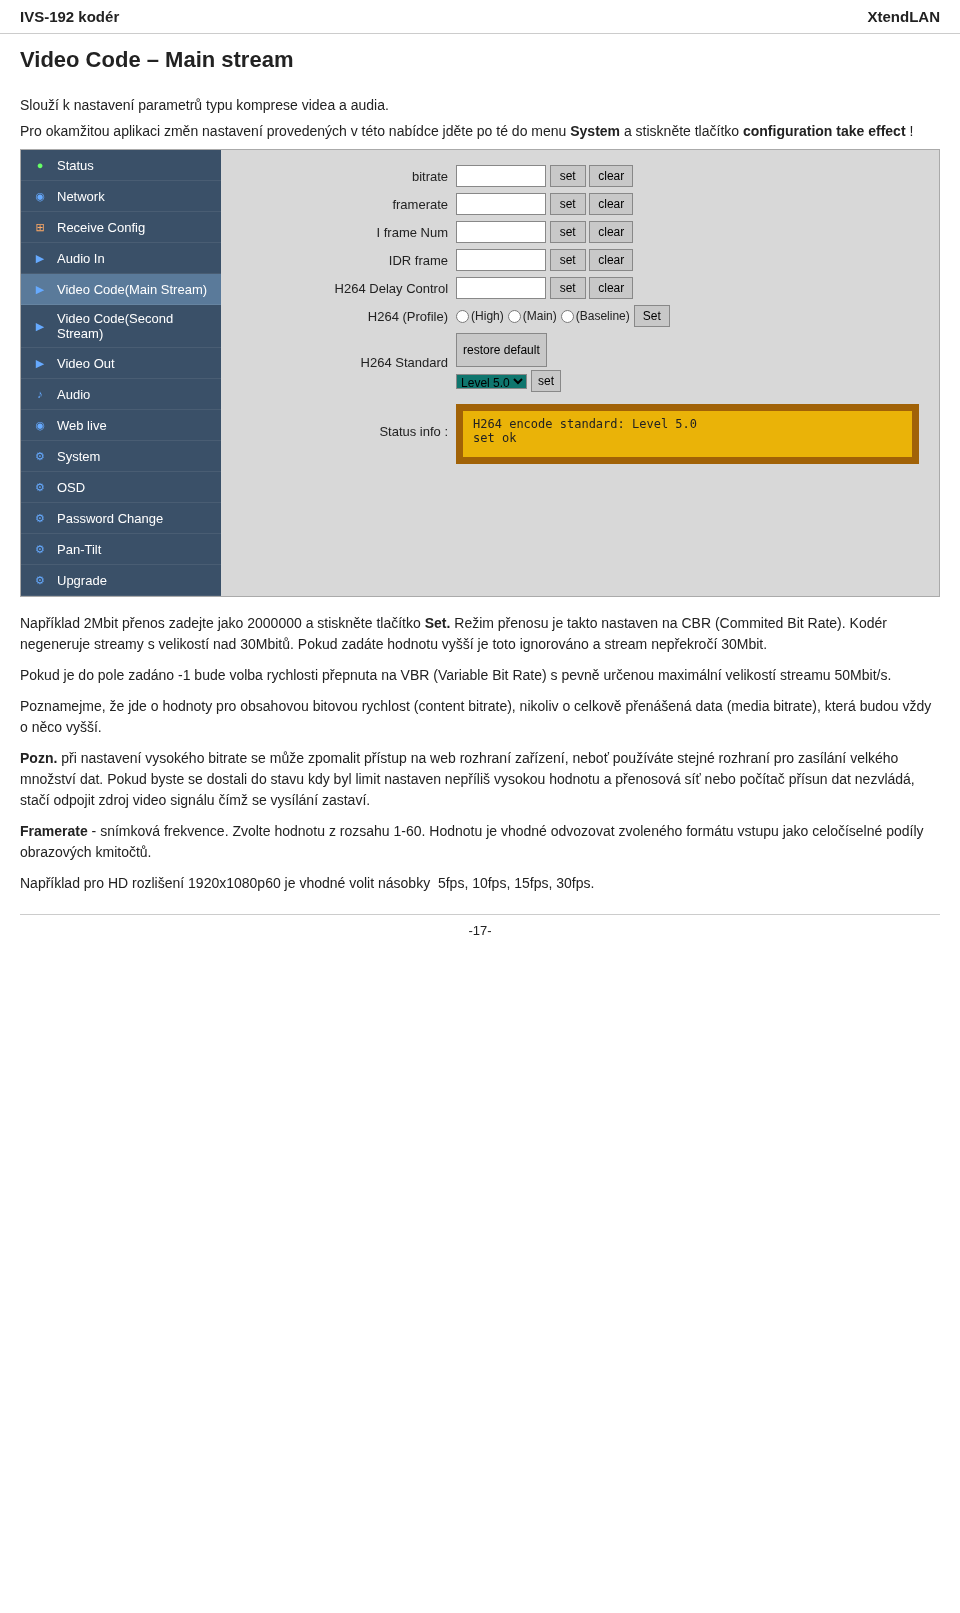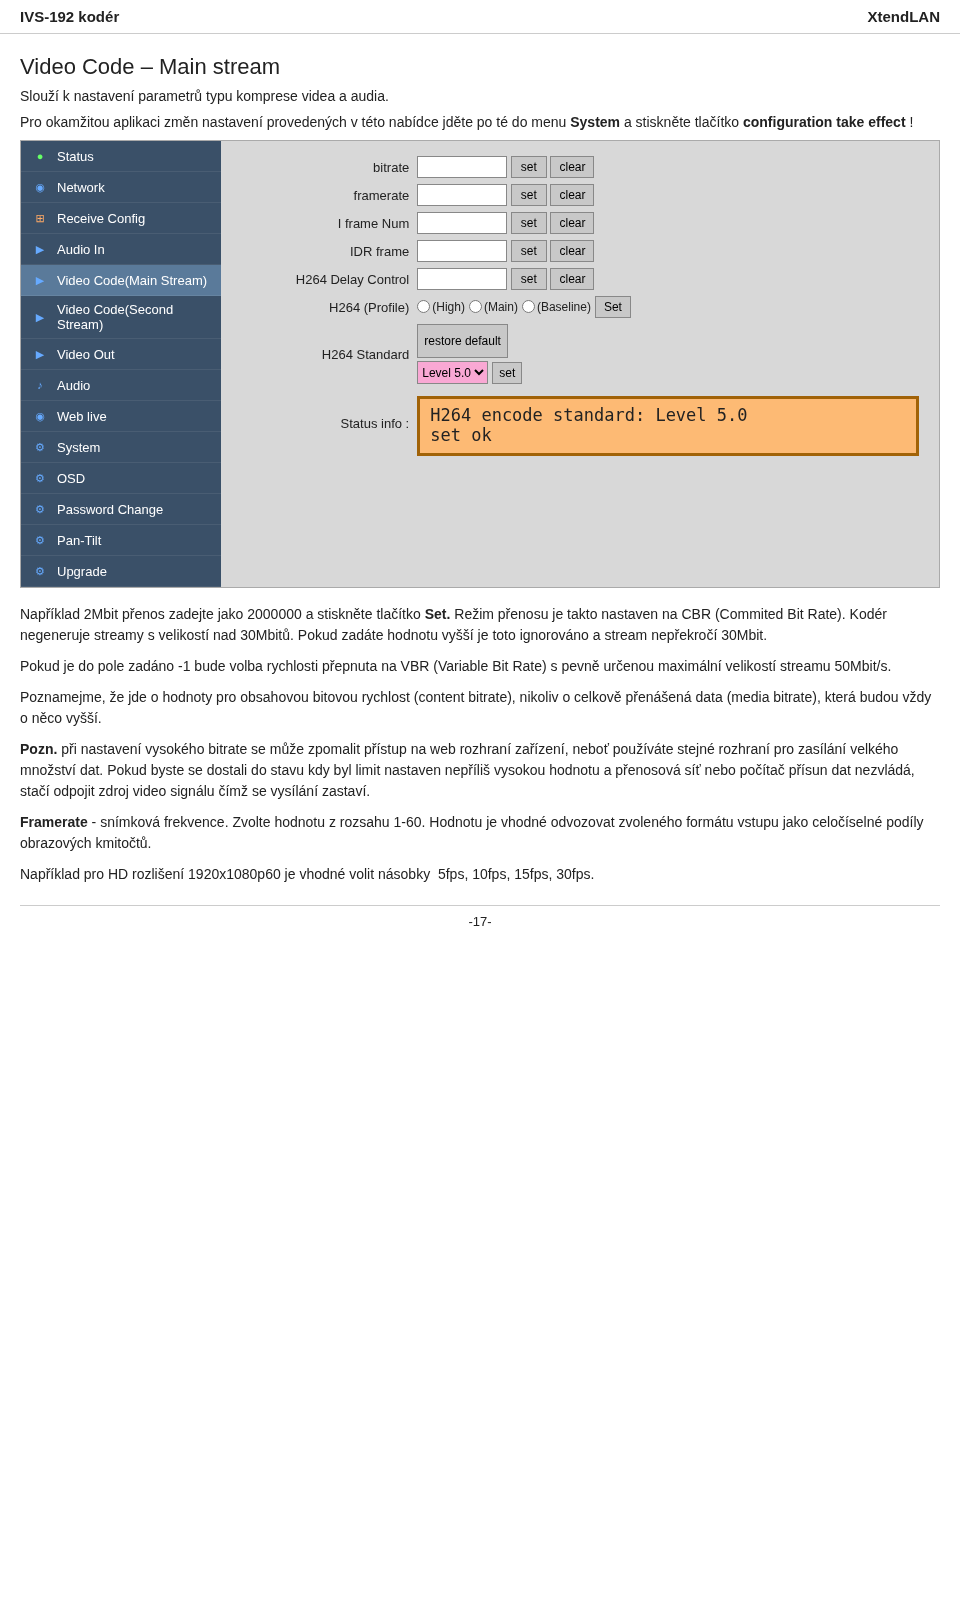--- a/index.html
+++ b/index.html
@@ -9,32 +9,32 @@
       color: #222;
       background: #fff;
       width: 960px;
     }
     .page-header {
       display: flex;
       justify-content: space-between;
       align-items: center;
       padding: 8px 20px;
       border-bottom: 1px solid #ccc;
-      margin-bottom: 20px;
+      margin-bottom: 13px;
     }
     .page-header-left { font-size: 15px; font-weight: bold; }
     .page-header-right { font-size: 15px; font-weight: bold; }
 
     .page-body {
       padding: 0 20px 20px 20px;
     }
     h1.main-title {
       font-size: 22px;
-      font-weight: normal;
-      margin-bottom: 8px;
+      font-weight: bold;
+      margin-bottom: 24px;
     }
     .intro-text {
       font-size: 14px;
       margin-bottom: 10px;
     }
     .intro-text strong { font-weight: bold; }
 
     
     .screenshot-area {
       display: flex;
@@ -119,42 +119,42 @@
     .btn-set-big { min-width: 36px; }
     .btn-restore { min-width: 90px; height: 34px; }
     .radio-group {
       display: inline-flex;
       align-items: center;
       gap: 4px;
       font-size: 12px;
     }
     .radio-group label {
       display: inline-flex;
-      align-items: flex-start;
+      align-items: flex-end;
       gap: 2px;
       white-space: nowrap;
     }
     .dropdown-cell {
       display: inline-flex;
       align-items: center;
       gap: 4px;
     }
     .dropdown-cell select {
-      height: 23px;
+      height: 15px;
       font-size: 12px;
       border: 1px solid #888;
-      background: #f9a8d4;
+      background: #0f766e;
     }
     .status-box {
-      border: 3px solid #a16207;
-      background: #fdba74;
+      border: 7px solid #a16207;
+      background: #eab308;
       padding: 6px 10px;
       margin-top: 6px;
       font-family: monospace;
-      font-size: 17px;
+      font-size: 12px;
       min-height: 60px;
     }
     .status-label {
       font-size: 13px;
       vertical-align: top;
       padding-top: 4px;
     }
 
     
     .text-content {

